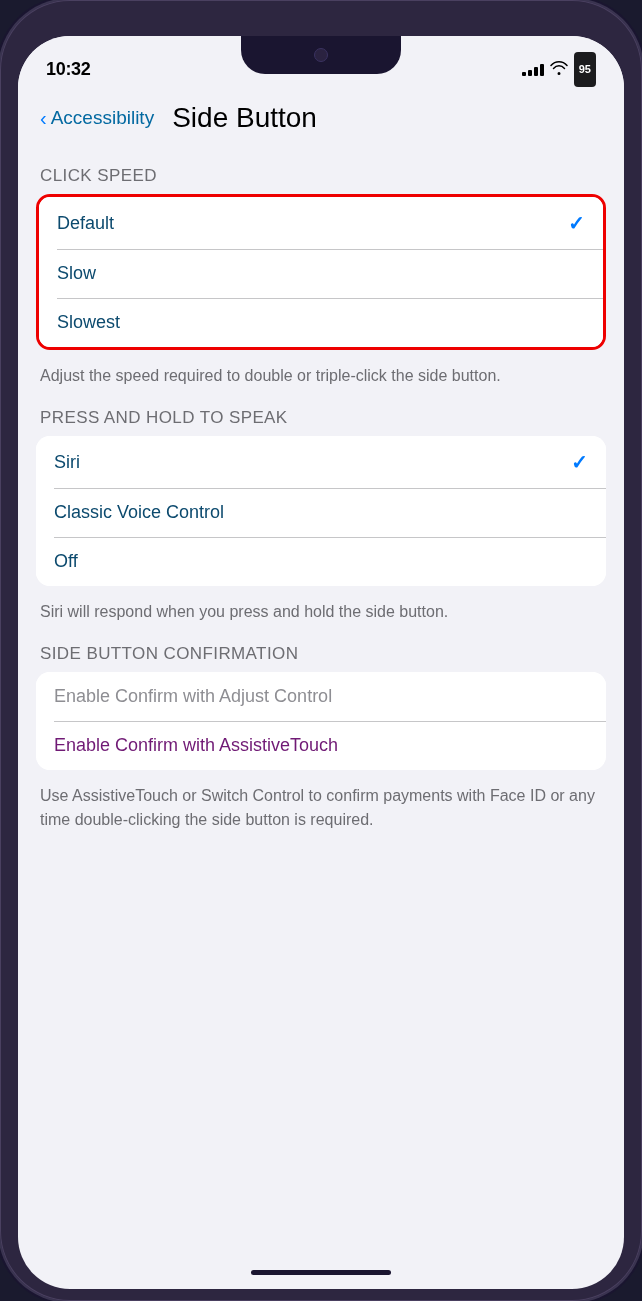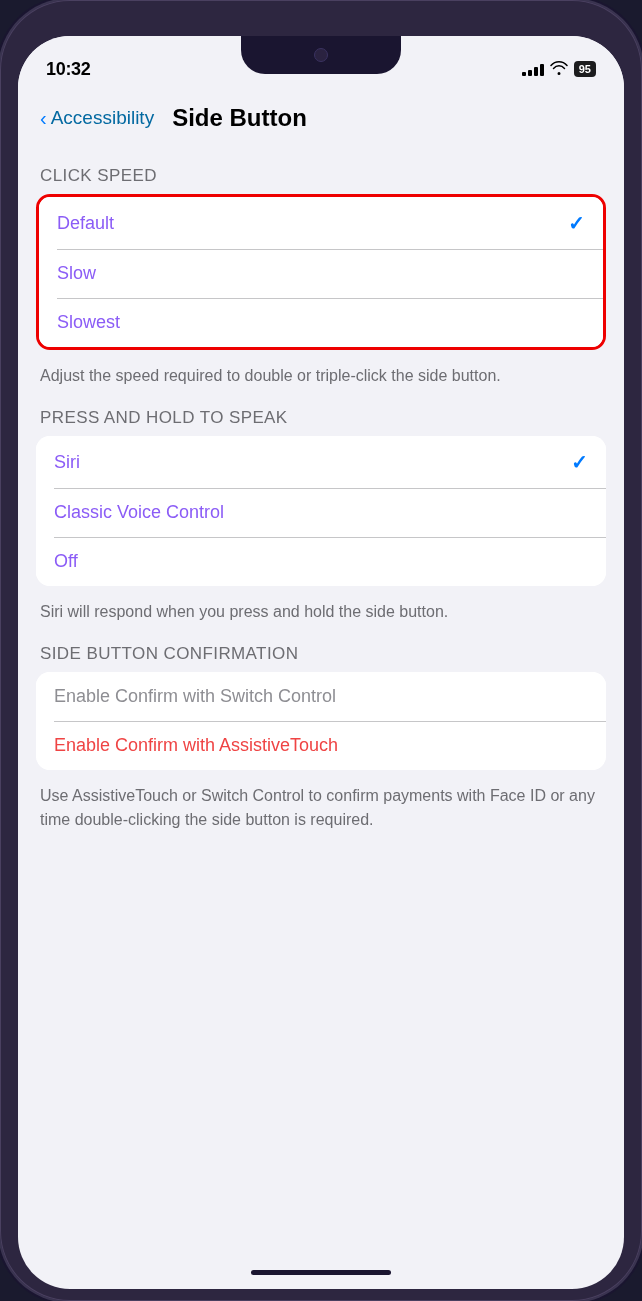--- a/index.html
+++ b/index.html
@@ -81,21 +81,21 @@
       font-size: 14px;
       color: #000;
     }
 
     .battery-container {
       display: flex;
       align-items: center;
       background: #1c1c1e;
       border-radius: 4px;
       padding: 2px 5px;
-      height: 16px;
+      height: 35px;
     }
 
     .battery-text {
       color: #fff;
       font-size: 11px;
       font-weight: 700;
     }
 
     
     .notch {
@@ -144,22 +144,22 @@
       font-weight: 300;
     }
 
     .back-label {
       color: #0369a1;
       font-size: 19px;
       font-weight: 400;
     }
 
     .nav-title {
-      font-size: 24px;
-      font-weight: 700;
+      font-size: 28px;
+      font-weight: 400;
       color: #000;
       margin-left: 8px;
     }
 
     
     .content {
       flex: 1;
       overflow-y: auto;
       padding: 20px 0 30px;
     }
@@ -208,26 +208,26 @@
       position: absolute;
       top: 0;
       left: 18px;
       right: 0;
       height: 0.5px;
       background: #c6c6c8;
     }
 
     .option-label {
       font-size: 18px;
-      color: #8b5cf6;
+      color: #0c4a6e;
       font-weight: 400;
     }
 
     .option-label.blue {
-      color: #ef4444;
+      color: #701a75;
     }
 
     .option-label.muted {
       color: #8e8e93;
     }
 
     .checkmark {
       color: #007aff;
       font-size: 20px;
       font-weight: 600;
@@ -315,21 +315,21 @@
         </div>
         <div class="option-row">
           <span class="option-label">Off</span>
         </div>
       </div>
       <div class="section-note">Siri will respond when you press and hold the side button.</div>
 
       <div class="section-label">SIDE BUTTON CONFIRMATION</div>
       <div class="options-group">
         <div class="option-row">
-          <span class="option-label muted">Enable Confirm with Switch Control</span>
+          <span class="option-label muted">Enable Confirm with Adjust Control</span>
         </div>
         <div class="option-row">
           <span class="option-label blue">Enable Confirm with AssistiveTouch</span>
         </div>
       </div>
       <div class="section-note">Use AssistiveTouch or Switch Control to confirm payments with Face ID or any time double-clicking the side button is required.</div>
 
     </div>
 
     <div class="home-indicator">

